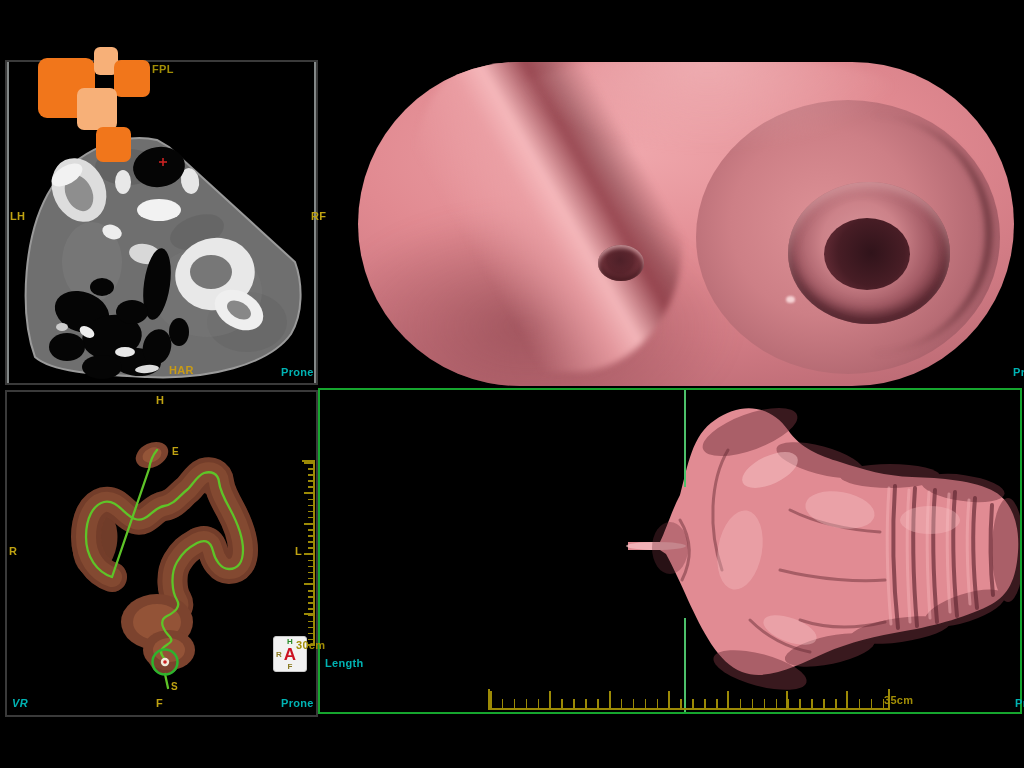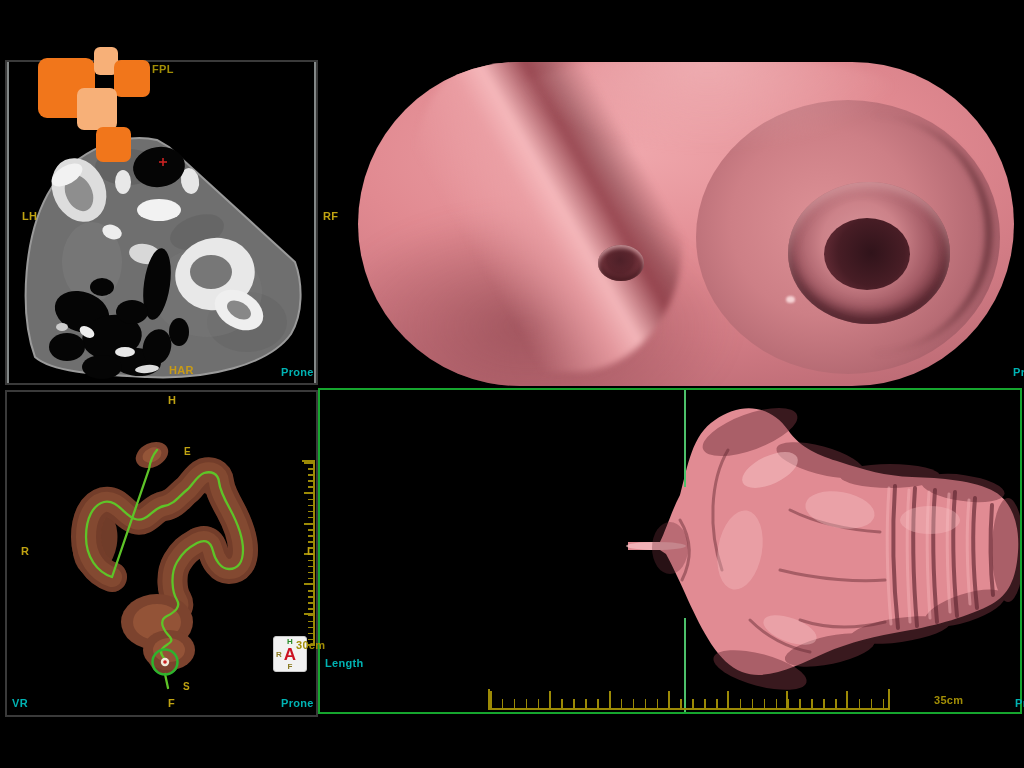--- a/index.html
+++ b/index.html
@@ -6,21 +6,21 @@
   body{position:relative;width:1024px;height:768px;overflow:hidden;
        font-family:"Liberation Sans",sans-serif;}
   .vp{position:absolute;background:#000;box-sizing:border-box;}
   #vp-axial{left:5px;top:60px;width:313px;height:325px;border:2px solid #3a3a3a;overflow:hidden;}
   #vp-map{left:5px;top:390px;width:313px;height:327px;border:2px solid #3a3a3a;overflow:hidden;}
   #vp-dissect{left:318px;top:388px;width:704px;height:326px;border:2px solid #16a52e;overflow:hidden;}
   #vp-endo{position:absolute;left:358px;top:62px;width:656px;height:324px;border-radius:162px;overflow:hidden;
     background:radial-gradient(ellipse 120% 105% at 42% 28%, #efa6ab 0%, #e18a91 35%, #d27c85 55%, #bb6a74 78%, #a25864 93%, #8f4e59 100%);}
   .axial-edge{position:absolute;top:0;width:2px;height:100%;background:#9aa0a0;opacity:.85;}
   .lbl{position:absolute;font-size:11px;font-weight:bold;letter-spacing:.3px;white-space:pre;}
-  .lbl-y{color:#c0a312;margin-left:12px;}
+  .lbl-y{color:#c0a312;}
   .lbl-gold{color:#c89b16;padding-left:21px;}
   .lbl-olive{color:#a28e06;}
   .lbl-c{color:#00b3b3;}
   .lbl-sm{font-size:10px;}
   
   .logo-block{position:absolute;}
   
   .endo-el{position:absolute;pointer-events:none;}
   #endo-fold{left:55px;top:-20px;width:270px;height:330px;border-radius:40%;
     background:linear-gradient(60deg, transparent 28%, rgba(235,160,165,0.85) 46%, rgba(246,186,189,0.95) 53%, rgba(140,60,70,0.85) 63%, rgba(100,42,50,0.45) 68%, transparent 76%);
@@ -247,21 +247,21 @@
 <span class="lbl lbl-y" style="left:303px;top:210px;padding-left:8px;">RF</span>
 <span class="lbl lbl-gold" style="left:148px;top:364px;">HAR</span>
 <span class="lbl lbl-c" style="left:281px;top:366px;">Prone</span>
 
 <span class="lbl lbl-c" style="left:1013px;top:366px;">Prone</span>
 
 <span class="lbl lbl-y" style="left:156px;top:394px;">H</span>
 <span class="lbl lbl-y" style="left:9px;top:545px;">R</span>
 <span class="lbl lbl-y" style="left:295px;top:545px;">L</span>
 <span class="lbl lbl-y" style="left:156px;top:697px;">F</span>
-<span class="lbl lbl-c" style="left:12px;top:697px;">VR</span>
+<span class="lbl lbl-c" style="left:12px;top:697px;font-style:italic;">VR</span>
 <span class="lbl lbl-c" style="left:281px;top:697px;">Prone</span>
 <span class="lbl lbl-y lbl-sm" style="left:172px;top:446px;">E</span>
 <span class="lbl lbl-y lbl-sm" style="left:171px;top:681px;">S</span>
 <span class="lbl lbl-olive" style="left:288px;top:639px;margin-left:8px;">30cm</span>
 
 <span class="lbl lbl-c" style="left:325px;top:657px;">Length</span>
-<span class="lbl lbl-olive" style="left:934px;top:694px;">35cm</span>
+<span class="lbl lbl-olive" style="left:884px;top:694px;">35cm</span>
 <span class="lbl lbl-c" style="left:1015px;top:697px;">Prone</span>
 
 </body></html>

